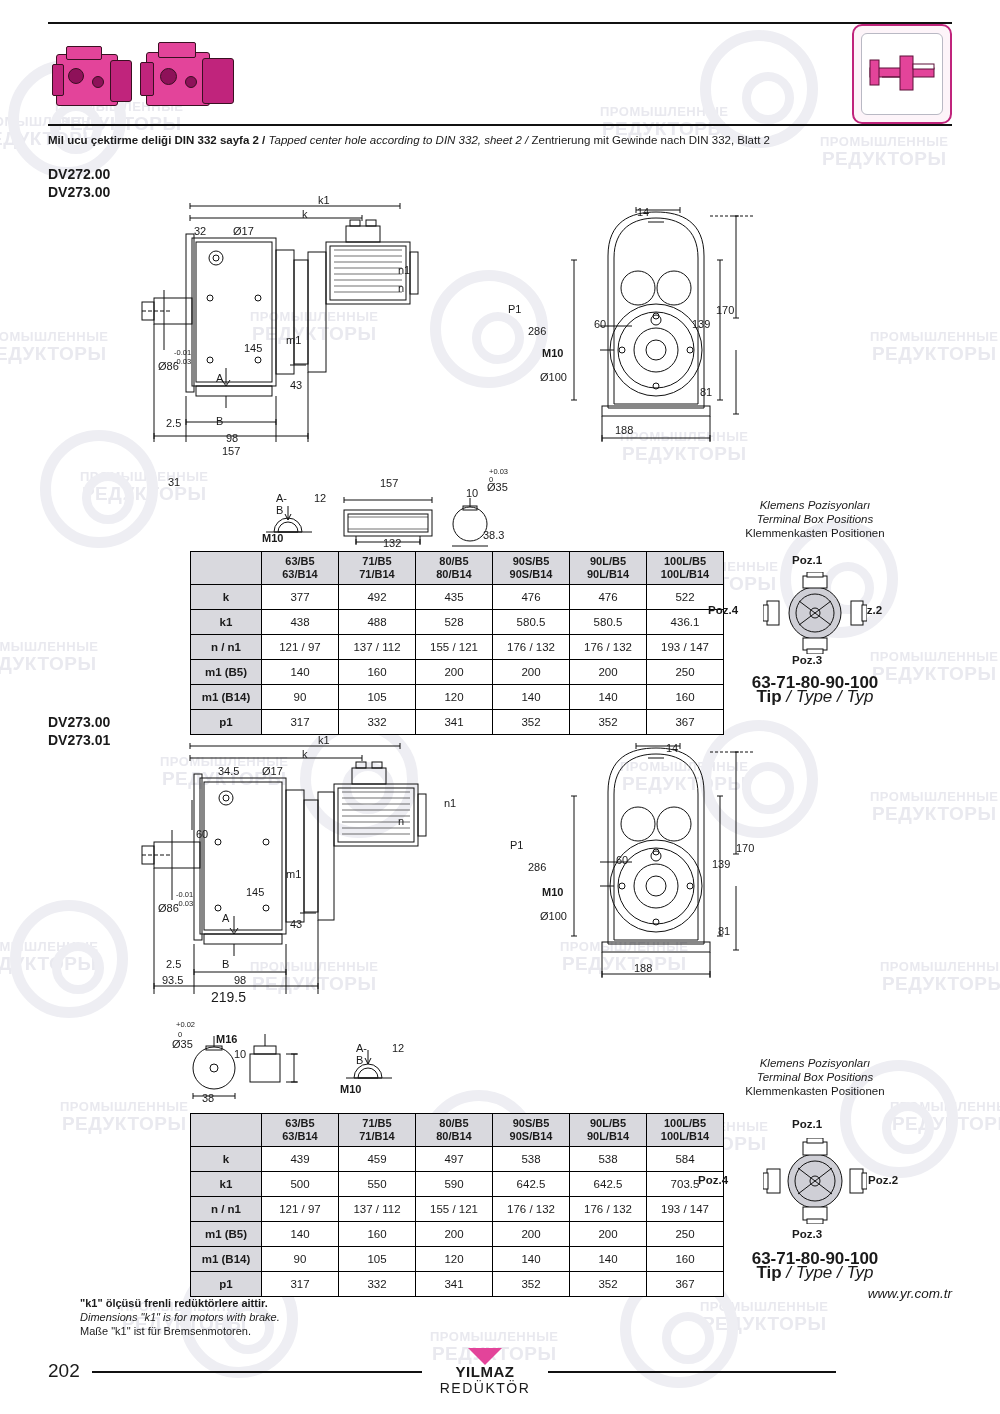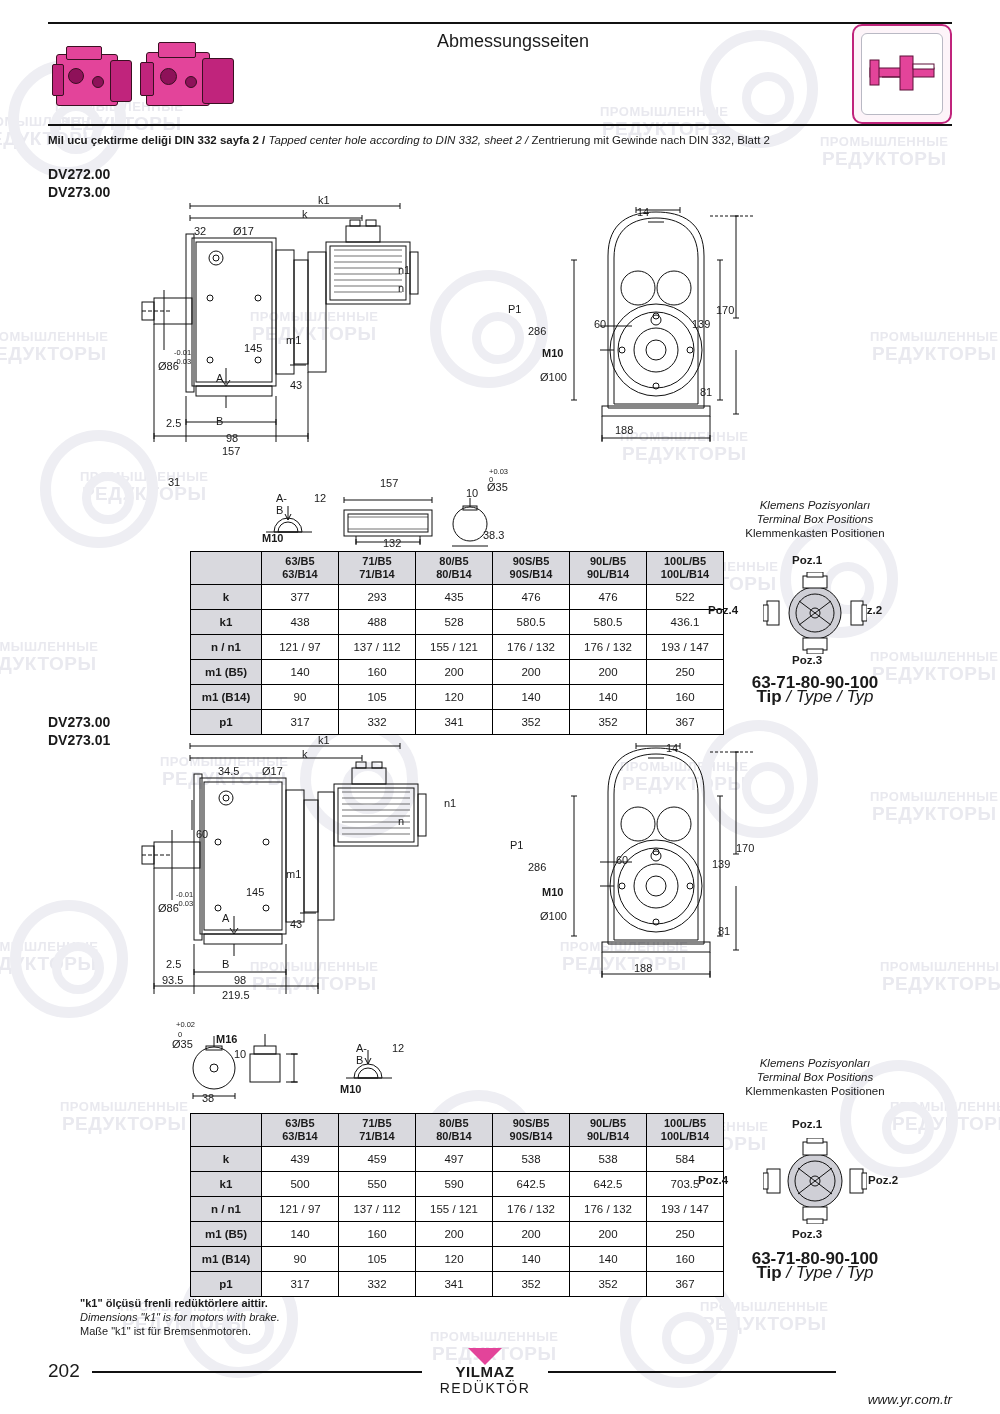--- a/index.html
+++ b/index.html
@@ -80,21 +80,21 @@
   .tb .typ .n{font-weight:normal;font-style:italic;}
 
   
   .foot{position:absolute;left:80px;top:1296px;font-size:11px;line-height:14px;z-index:3;}
   .foot .b{font-weight:bold;}
   .foot .i{font-style:italic;}
 
   
   .pageno{position:absolute;left:48px;top:1360px;font-size:19px;z-index:3;}
   .botline{position:absolute;top:1371px;height:2px;background:#111;z-index:2;}
-  .site{position:absolute;right:48px;top:1392px;font-size:13.5px;font-style:italic;z-index:3;}
+  .site{position:absolute;right:48px;top:1286px;font-size:13.5px;font-style:italic;z-index:3;}
   .logo{position:absolute;left:427px;top:1348px;width:116px;height:44px;z-index:4;text-align:center;}
   .logo .tri{width:0;height:0;border-left:17px solid transparent;border-right:17px solid transparent;border-top:17px solid #e3449a;margin:0 auto;}
   .logo .nm{font-size:15px;font-weight:bold;letter-spacing:.5px;margin-top:-2px;}
   .logo .sub{font-size:14px;letter-spacing:1.5px;}
 </style>
 </head>
 <body>
 
 <div class="page">
 
@@ -236,21 +236,20 @@
         <div class="body" style="left:6px;top:10px;width:62px;height:52px;border-radius:3px;"></div>
         <div class="body dark" style="left:0px;top:20px;width:12px;height:32px;border-radius:2px;"></div>
         <div class="body" style="left:18px;top:0px;width:36px;height:14px;border-radius:2px;"></div>
         <div class="body dark" style="left:62px;top:16px;width:30px;height:44px;border-radius:3px;"></div>
         <div class="hole" style="left:20px;top:26px;width:15px;height:15px;"></div>
         <div class="hole" style="left:45px;top:34px;width:10px;height:10px;"></div>
       </div>
     </div>
 
     <div class="titles">
-      <div class="t3">Abmessungsseiten</div>
     </div>
 
     <div class="calipbox">
       <div class="inner">
         <svg width="82" height="82" viewBox="0 0 82 82">
           <rect x="8" y="34" width="64" height="9" fill="#e3449a" stroke="#5d1038" stroke-width="1"></rect>
           <rect x="38" y="22" width="13" height="34" fill="#e3449a" stroke="#5d1038" stroke-width="1"></rect>
           <rect x="8" y="26" width="9" height="25" fill="#e3449a" stroke="#5d1038" stroke-width="1"></rect>
           <rect x="51" y="30" width="21" height="5" fill="#ffffff" stroke="#5d1038" stroke-width="1"></rect>
           <line x1="20" y1="43" x2="38" y2="43" stroke="#5d1038" stroke-width="1"></line>
@@ -448,21 +447,21 @@
         <th><span>80/B5</span><br><span>80/B14</span></th>
         <th><span>90S/B5</span><br><span>90S/B14</span></th>
         <th><span>90L/B5</span><br><span>90L/B14</span></th>
         <th><span>100L/B5</span><br><span>100L/B14</span></th>
       </tr>
     </thead>
     <tbody>
       <tr>
         <th>k</th>
         <td>377</td>
-        <td>293</td>
+        <td>492</td>
         <td>435</td>
         <td>476</td>
         <td>476</td>
         <td>522</td>
       </tr>
       <tr>
         <th>k1</th>
         <td>438</td>
         <td>488</td>
         <td>528</td>
@@ -603,21 +602,21 @@
     <div style="position:absolute;left:286px;top:868px;font-size:11px;">m1</div>
     <div style="position:absolute;left:290px;top:918px;font-size:11px;">43</div>
     <div style="position:absolute;left:158px;top:902px;font-size:11px;">Ø86</div>
     <div style="position:absolute;left:176px;top:890px;font-size:7.5px;">-0.01</div>
     <div style="position:absolute;left:176px;top:899px;font-size:7.5px;">-0.03</div>
     <div style="position:absolute;left:222px;top:912px;font-size:11px;">A</div>
     <div style="position:absolute;left:222px;top:958px;font-size:11px;">B</div>
     <div style="position:absolute;left:166px;top:958px;font-size:11px;">2.5</div>
     <div style="position:absolute;left:162px;top:974px;font-size:11px;">93.5</div>
     <div style="position:absolute;left:234px;top:974px;font-size:11px;">98</div>
-    <div style="position:absolute;left:222px;top:989px;font-size:11px;">219.5</div>
+    <div style="position:absolute;left:211px;top:989px;font-size:14px;">219.5</div>
   </div>
 
   <div class="dwg" style="left:540px;top:736px;">
     <svg width="240" height="250" viewBox="0 0 240 250">
       <g fill="none" stroke="#111" stroke-width="1">
         <line x1="96" y1="10" x2="140" y2="10"></line>
           <path d="M96 7l0 6M140 7l0 6"></path>
         <path d="M68 56c0-34 22-44 48-44s48 10 48 44v152H68z"></path>
         <path d="M74 58c0-30 20-40 42-40s42 10 42 40v146H74z"></path>
         <rect x="62" y="206" width="108" height="10"></rect>

